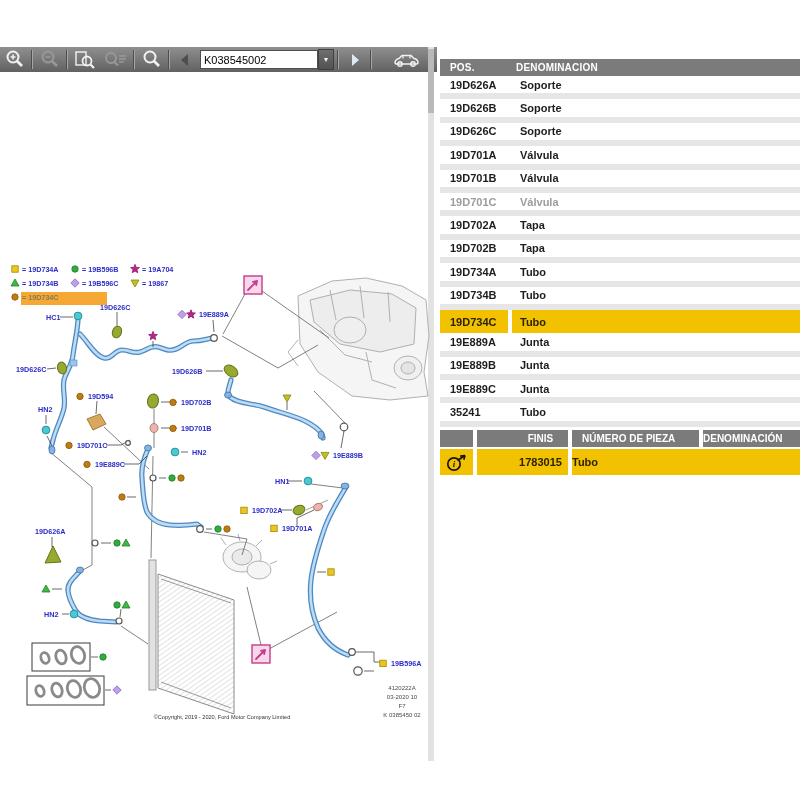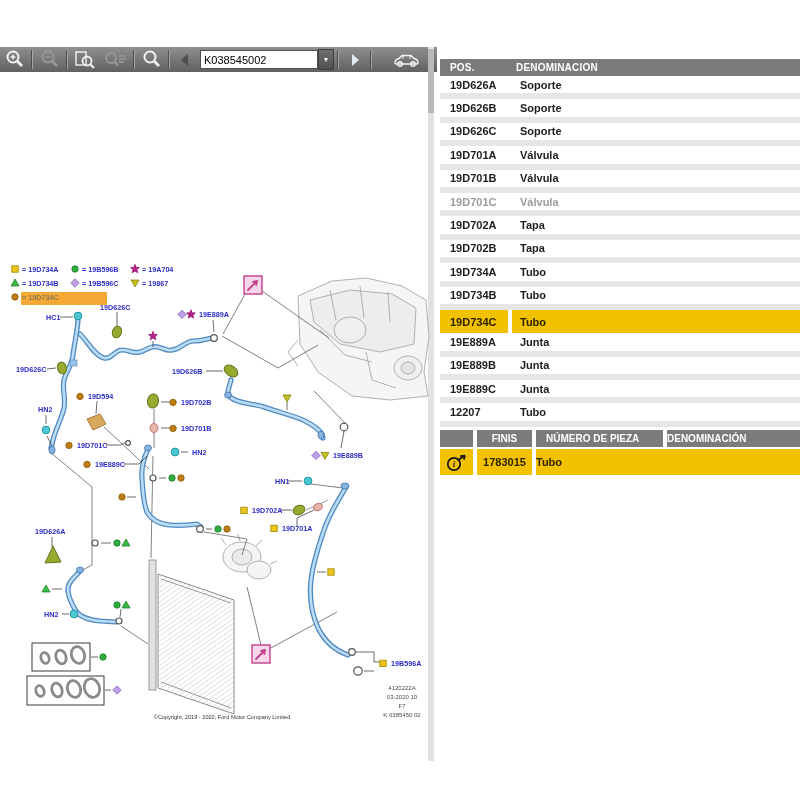--- a/index.html
+++ b/index.html
@@ -40,21 +40,21 @@
   
   .seltable{margin-top:3px;}
   .selhead,.selrow{display:flex;}
   .selhead{height:17px;}
   .selhead .h{background:#7b7b7b;color:#fff;font-size:10px;font-weight:bold;
     display:flex;align-items:center;margin-right:4px;}
   .selrow{height:26px;margin-top:2px;}
   .selrow .c{background:#f2c100;display:flex;align-items:center;font-size:11px;font-weight:bold;
     color:#2d2300;margin-right:4px;}
   .cicon{width:33px;justify-content:center;}
-  .cfinis{width:55px;justify-content:center;}
+  .cfinis{width:55px;justify-content:center;padding-left:36px;}
   .cpart{width:127px;padding-left:10px;box-sizing:border-box;}
   .cnm{flex:1;padding-left:0;box-sizing:border-box;margin-right:0 !important;}
   .selhead .cfinis{width:55px;}
   .selhead .cpart{width:127px;}
 
   
   #diag{position:absolute;left:0;top:72px;}
   #diag text{font-family:"Liberation Sans",sans-serif;}
   .lbl{font-size:7.2px;font-weight:bold;fill:#2b2bc8;}
   .lgd{font-size:7.2px;font-weight:bold;fill:#2b2bc8;}
@@ -235,21 +235,21 @@
         </div>
       </div>
       <div class="prow">
         <div class="inner">
           <div class="pos">19E889C</div>
           <div class="nm">Junta</div>
         </div>
       </div>
       <div class="prow">
         <div class="inner">
-          <div class="pos">12207</div>
+          <div class="pos">35241</div>
           <div class="nm">Tubo</div>
         </div>
       </div>
     </div>
 
   <div class="seltable">
     <div class="selhead">
       <div class="h cicon"></div>
       <div class="h cfinis">FINIS</div>
       <div class="h cpart">NÚMERO DE PIEZA</div>

